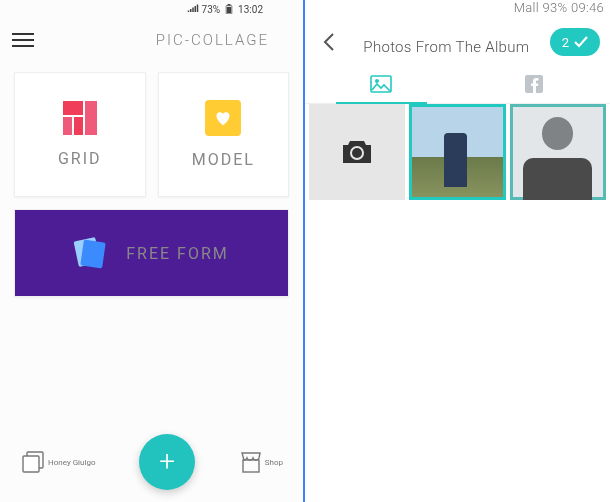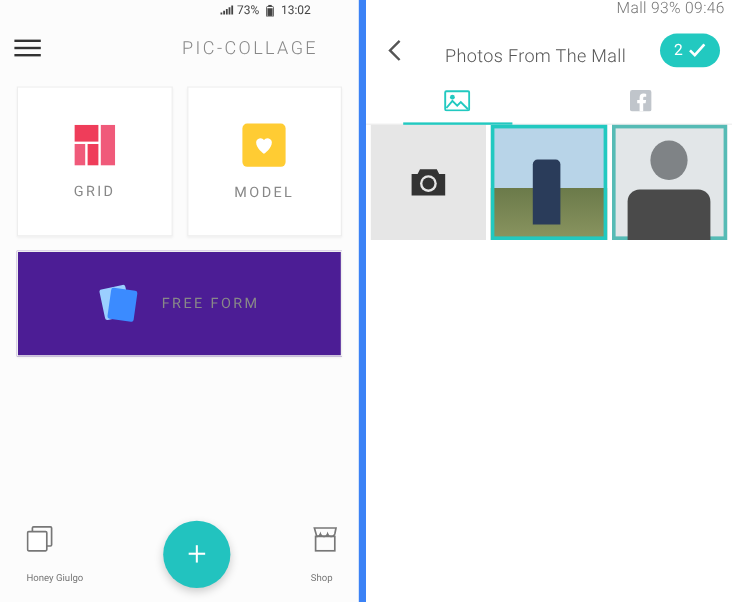--- a/index.html
+++ b/index.html
@@ -10,21 +10,21 @@
     display: flex;
     background: #fafafa;
     position: relative;
     overflow: hidden;
   }
   
   .left-pane {
     width: 305px;
     height: 502px;
     background: #fcfcfc;
-    border-right: 6px solid #3b82f6;
+    border-right: 2px solid #3b82f6;
     display: flex;
     flex-direction: column;
     position: relative;
   }
   .status-bar-left {
     height: 18px;
     display: flex;
     justify-content: flex-end;
     align-items: center;
     gap: 3px;
@@ -83,21 +83,21 @@
     border: 1px solid #eee;
     box-shadow: 0 1px 2px rgba(0,0,0,0.05);
     display: flex;
     flex-direction: column;
     align-items: center;
     justify-content: center;
     gap: 14px;
     cursor: pointer;
   }
   .card-label {
-    font-size: 12px;
+    font-size: 16px;
     letter-spacing: 2px;
     color: #888;
     font-weight: 400;
   }
   .grid-icon { width: 34px; height: 34px; }
   .heart-badge {
     width: 36px; height: 36px;
     background: #ffcc33;
     border-radius: 4px;
     display: flex; align-items: center; justify-content: center;
@@ -126,23 +126,23 @@
     left: 0;
     width: 305px;
     height: 76px;
     display: flex;
     align-items: center;
     justify-content: space-between;
     padding: 0 22px 4px;
   }
   .bottom-item {
     display: flex;
-    flex-direction: column;
-    align-items: flex-start;
-    gap: 17px;
+    flex-direction: row;
+    align-items: center;
+    gap: 2px;
     cursor: pointer;
   }
   .bottom-label { font-size: 8px; color: #777; }
   .fab {
     width: 56px; height: 56px; border-radius: 50%;
     background: #22c3bf;
     display: flex; align-items: center; justify-content: center;
     box-shadow: 0 3px 8px rgba(0,0,0,0.2);
     cursor: pointer;
   }
@@ -356,21 +356,21 @@
 <div class="right-pane">
 
   <div class="status-bar-right">Mall 93% 09:46</div>
 
   <div class="right-header">
     <div class="back-btn">
       <svg width="14" height="20" viewBox="0 0 14 20">
           <path d="M11 2L3 10l8 8" fill="none" stroke="#555" stroke-width="2"></path>
         </svg>
     </div>
-    <div class="right-title">Photos From The Mall</div>
+    <div class="right-title">Photos From The Album</div>
     <div class="count-pill">
       <span>2</span>
       <svg width="14" height="12" viewBox="0 0 14 12">
           <path d="M1 6l4 4 8-9" fill="none" stroke="#fff" stroke-width="2.2"></path>
         </svg>
     </div>
   </div>
 
   <div class="tab-bar">
     <div class="tab active">

